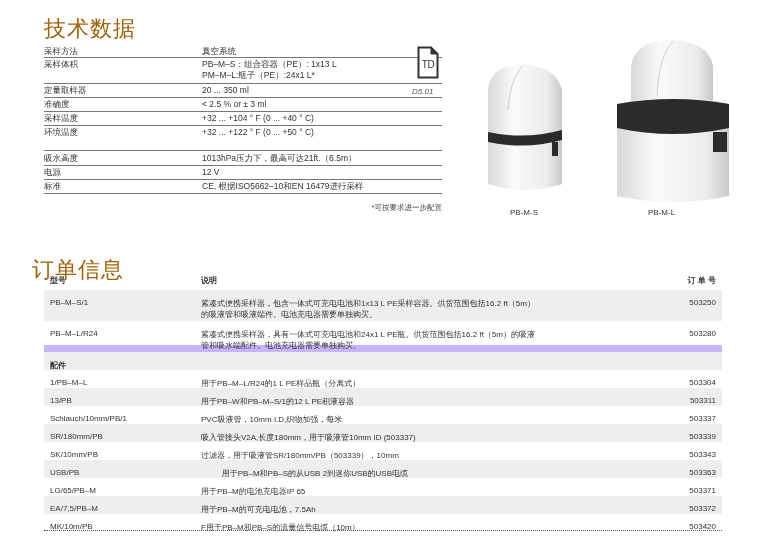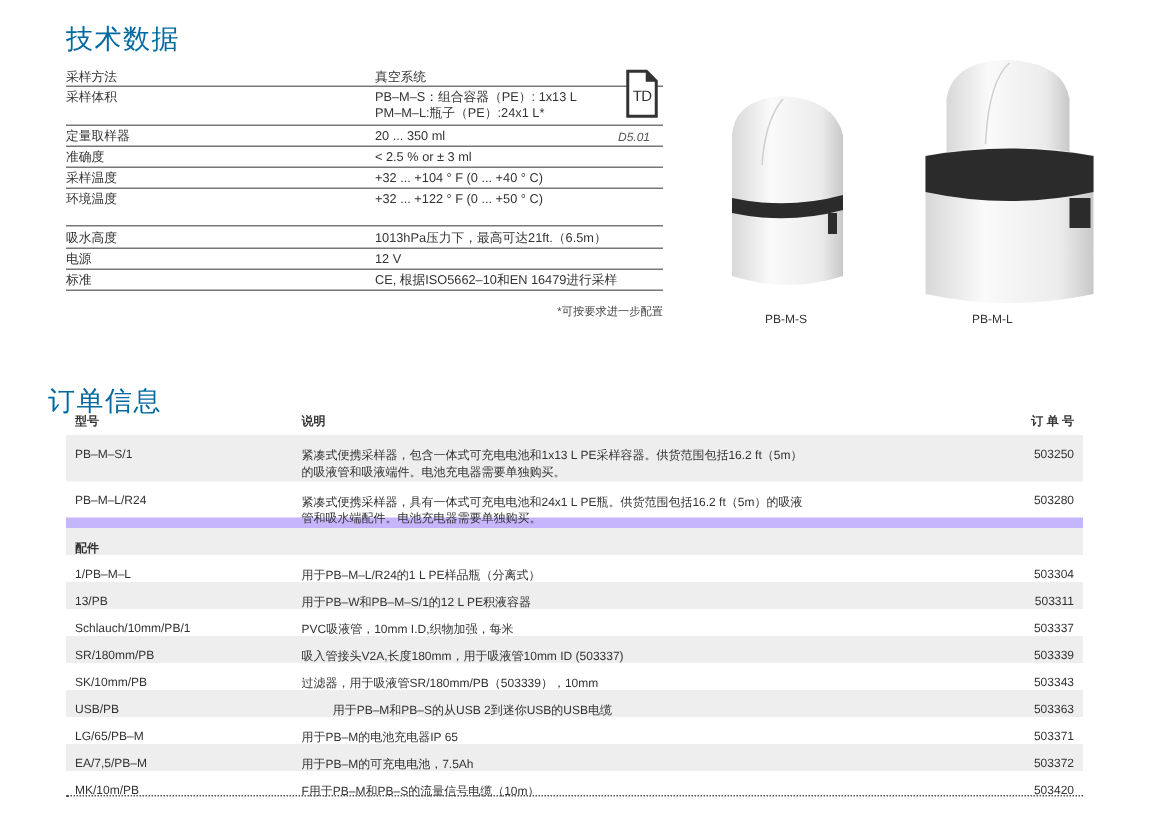--- a/index.html
+++ b/index.html
@@ -1,23 +1,23 @@
 <!DOCTYPE html>
 <html><head>
 <meta charset="utf-8">
 <style>
   html, body { margin:0; padding:0; background:#ffffff; }
   body { width:767px; height:557px; position:relative; overflow:hidden;
          font-family:"Liberation Sans","DejaVu Sans",sans-serif; color:#333; }
   .abs { position:absolute; }
-  .h1 { font-size:18px; color:#0369a1; font-weight:normal; letter-spacing:1px; }
+  .h1 { font-size:22px; color:#a16207; font-weight:normal; letter-spacing:1px; }
   .spec-row { position:absolute; left:44px; width:398px; font-size:8.5px; color:#333;
               border-bottom:1px solid #777; display:flex; }
   .spec-row .k { width:158px; padding-top:1px; }
-  .spec-row .v { flex:1; padding-top:1px; line-height:10.5px;margin-left:48px; }
+  .spec-row .v { flex:1; padding-top:1px; line-height:10.5px; }
   .note { position:absolute; left:300px; width:142px; text-align:right; font-size:7.5px; color:#444; top:203px; }
 
   .td-icon { position:absolute; left:417px; top:46px; width:22px; height:33px; }
   .td-code { position:absolute; left:412px; top:87px; font-size:8px; font-style:italic; color:#555; }
 
   .prod { position:absolute; }
   .prod-label { position:absolute; font-size:8px; color:#333; }
 
   .ord-table { position:absolute; left:44px; top:270px; width:678px; font-size:8px; color:#333; }
   .ord-head { display:flex; height:20px; align-items:center; font-weight:bold; color:#333; font-size:8px; }

